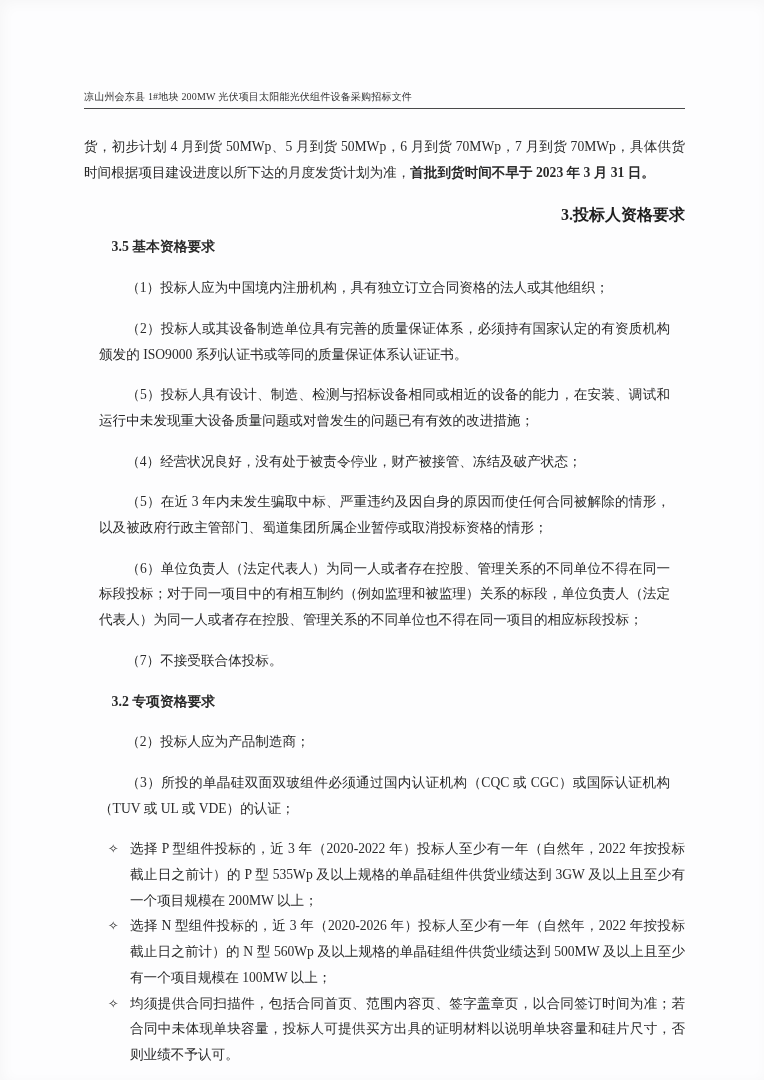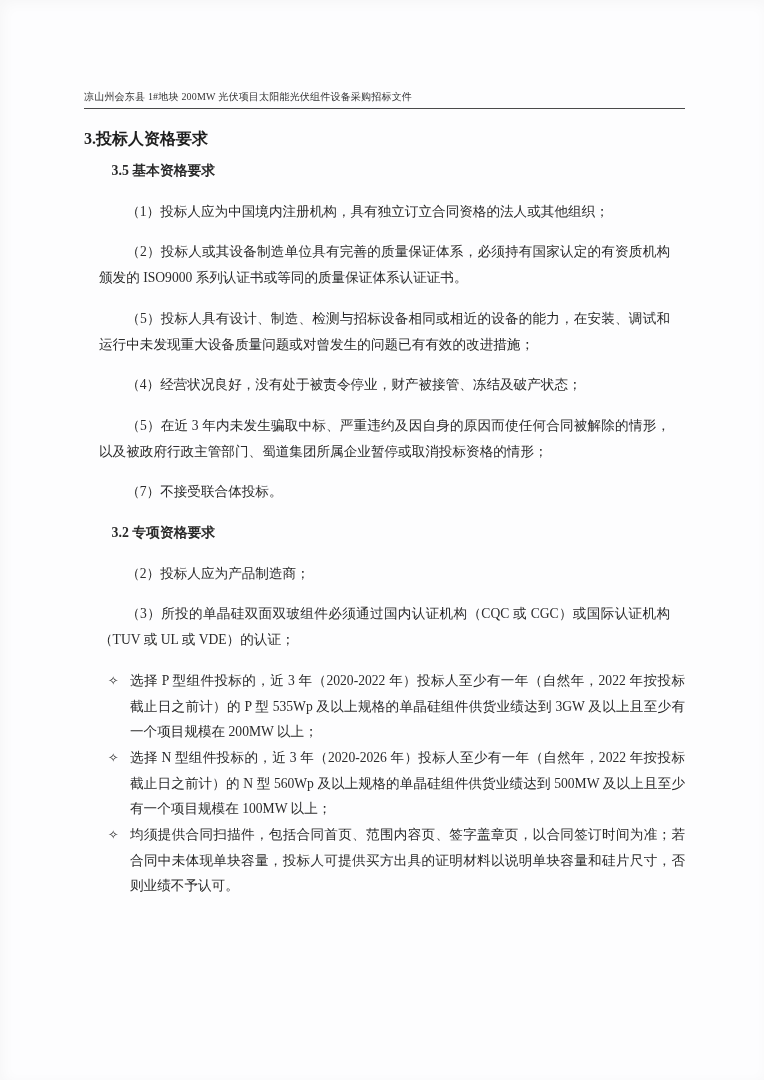--- a/index.html
+++ b/index.html
@@ -33,20 +33,21 @@
     line-height: 25.7px;
     text-align: justify;
   }
   .intro .bold-run { font-weight: bold; }
   .sec-title {
     font-size: 16px;
     line-height: 19px;
     font-weight: bold;
     color: #1e1e1e;
     margin: 20px 0 10px 0;
+    text-align: right;
   }
   .sub-title {
     font-size: 13.8px;
     line-height: 25.7px;
     font-weight: bold;
     margin: 0;
     text-indent: 2em;
   }
   .item {
     margin: 15px;
@@ -74,30 +75,32 @@
   }
 </style>
 </head>
 <body>
 
 <div class="page">
   <div class="content">
 
     <div class="doc-header">凉山州会东县 1#地块 200MW 光伏项目太阳能光伏组件设备采购招标文件</div>
 
+    <p class="intro"><span>货，初步计划 4 月到货 50MWp、5 月到货 50MWp，6 月到货 70MWp，7 月到货 70MWp，具体供货时间根据项目建设进度以所下达的月度发货计划为准，</span><span class="bold-run">首批到货时间不早于 2023 年 3 月 31 日。</span></p>
 
     <h2 class="sec-title">3.投标人资格要求</h2>
 
     <h3 class="sub-title">3.5 基本资格要求</h3>
 
     <p class="item">（1）投标人应为中国境内注册机构，具有独立订立合同资格的法人或其他组织；</p>
     <p class="item">（2）投标人或其设备制造单位具有完善的质量保证体系，必须持有国家认定的有资质机构颁发的 ISO9000 系列认证书或等同的质量保证体系认证证书。</p>
     <p class="item">（5）投标人具有设计、制造、检测与招标设备相同或相近的设备的能力，在安装、调试和运行中未发现重大设备质量问题或对曾发生的问题已有有效的改进措施；</p>
     <p class="item">（4）经营状况良好，没有处于被责令停业，财产被接管、冻结及破产状态；</p>
     <p class="item">（5）在近 3 年内未发生骗取中标、严重违约及因自身的原因而使任何合同被解除的情形，以及被政府行政主管部门、蜀道集团所属企业暂停或取消投标资格的情形；</p>
+    <p class="item">（6）单位负责人（法定代表人）为同一人或者存在控股、管理关系的不同单位不得在同一标段投标；对于同一项目中的有相互制约（例如监理和被监理）关系的标段，单位负责人（法定代表人）为同一人或者存在控股、管理关系的不同单位也不得在同一项目的相应标段投标；</p>
     <p class="item">（7）不接受联合体投标。</p>
 
     <h3 class="sub-title">3.2 专项资格要求</h3>
 
     <p class="item">（2）投标人应为产品制造商；</p>
     <p class="item">（3）所投的单晶硅双面双玻组件必须通过国内认证机构（CQC 或 CGC）或国际认证机构（TUV 或 UL 或 VDE）的认证；</p>
 
     <div class="bullet">
       <span class="marker">✧</span>
       <span class="btext">选择 P 型组件投标的，近 3 年（2020-2022 年）投标人至少有一年（自然年，2022 年按投标截止日之前计）的 P 型 535Wp 及以上规格的单晶硅组件供货业绩达到 3GW 及以上且至少有一个项目规模在 200MW 以上；</span>

